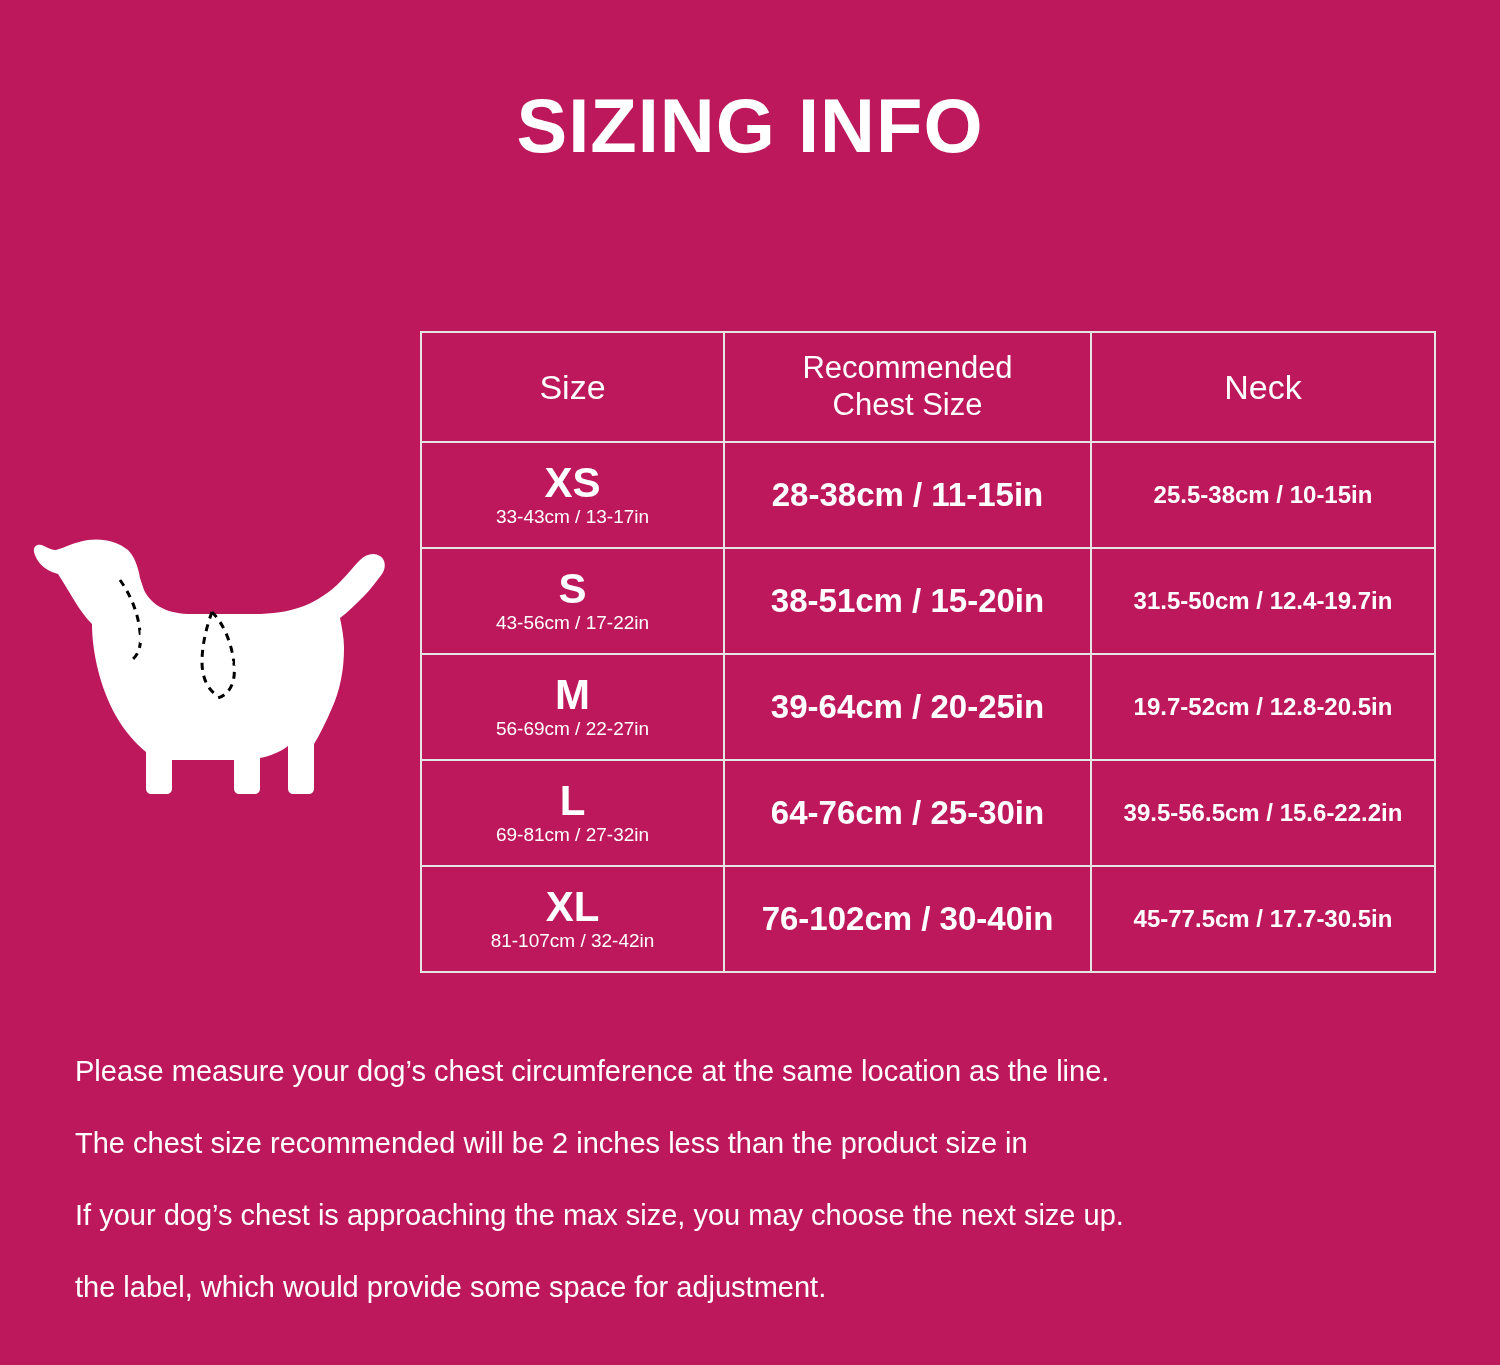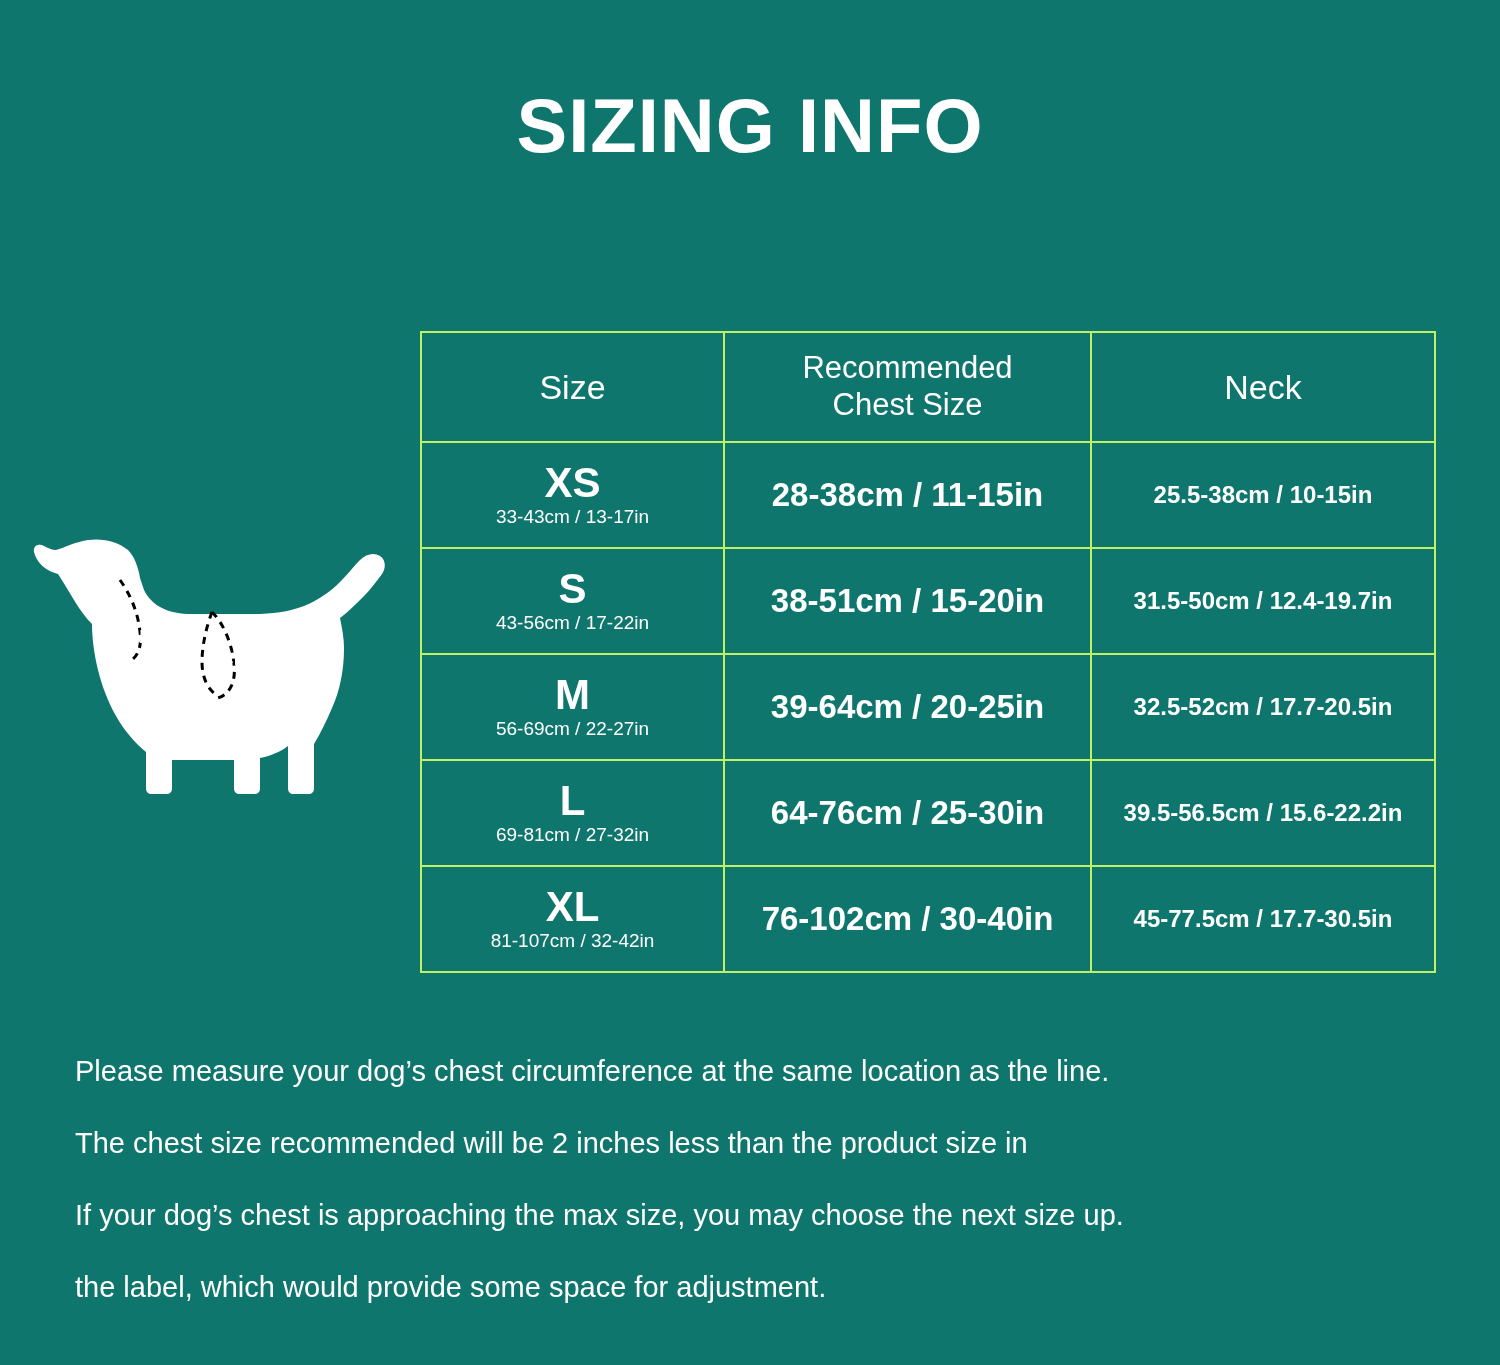--- a/index.html
+++ b/index.html
@@ -13,21 +13,21 @@
     position: relative;
     font-family: "Liberation Sans", sans-serif;
     color: #ffffff;
     overflow: hidden;
   }
   #page {
     position: absolute;
     left: 0; top: 0;
     width: 1500px;
     height: 1365px;
-    background: #0f766e;
+    background: #be185d;
   }
   .title {
     position: absolute;
     left: 0;
     top: 88px;
     width: 1500px;
     text-align: center;
     font-size: 76px;
     font-weight: bold;
     letter-spacing: 1px;
@@ -54,21 +54,21 @@
   
   .table {
     position: absolute;
     left: 420px;
     top: 331px;
     width: 1014px;
     border-collapse: collapse;
     table-layout: fixed;
   }
   .table td, .table th {
-    border: 2px solid #bef264;
+    border: 2px solid #e5e5e5;
     text-align: center;
     vertical-align: middle;
     padding: 0;
   }
   col.c-size { width: 303px; }
   col.c-chest { width: 367px; }
   col.c-neck  { width: 344px; }
 
   .hdr-cell {
     height: 108px;
@@ -212,21 +212,21 @@
         </td>
         <td class="row-cell chest-val">38-51cm / 15-20in</td>
         <td class="row-cell neck-val">31.5-50cm / 12.4-19.7in</td>
       </tr>
       <tr class="row">
         <td class="row-cell">
           <span class="size-main">M</span>
           <span class="size-sub">56-69cm / 22-27in</span>
         </td>
         <td class="row-cell chest-val">39-64cm / 20-25in</td>
-        <td class="row-cell neck-val">32.5-52cm / 17.7-20.5in</td>
+        <td class="row-cell neck-val">19.7-52cm / 12.8-20.5in</td>
       </tr>
       <tr class="row">
         <td class="row-cell">
           <span class="size-main">L</span>
           <span class="size-sub">69-81cm / 27-32in</span>
         </td>
         <td class="row-cell chest-val">64-76cm / 25-30in</td>
         <td class="row-cell neck-val">39.5-56.5cm / 15.6-22.2in</td>
       </tr>
       <tr class="row">

